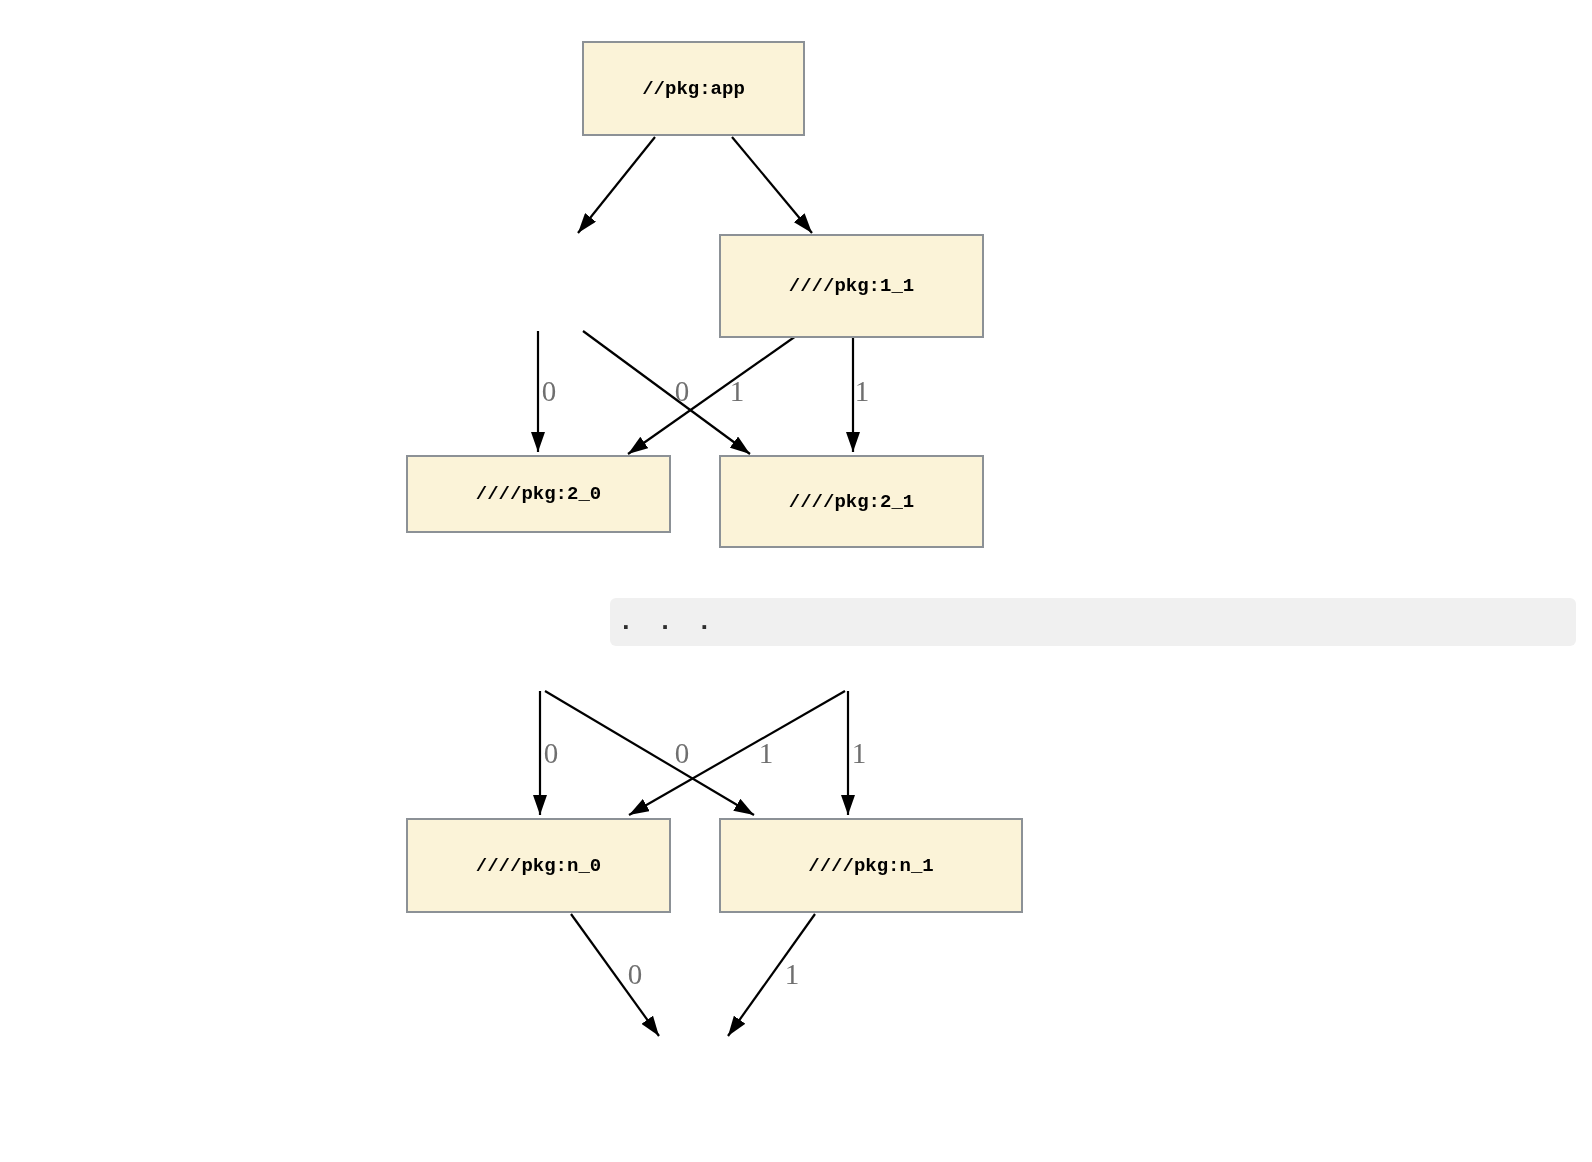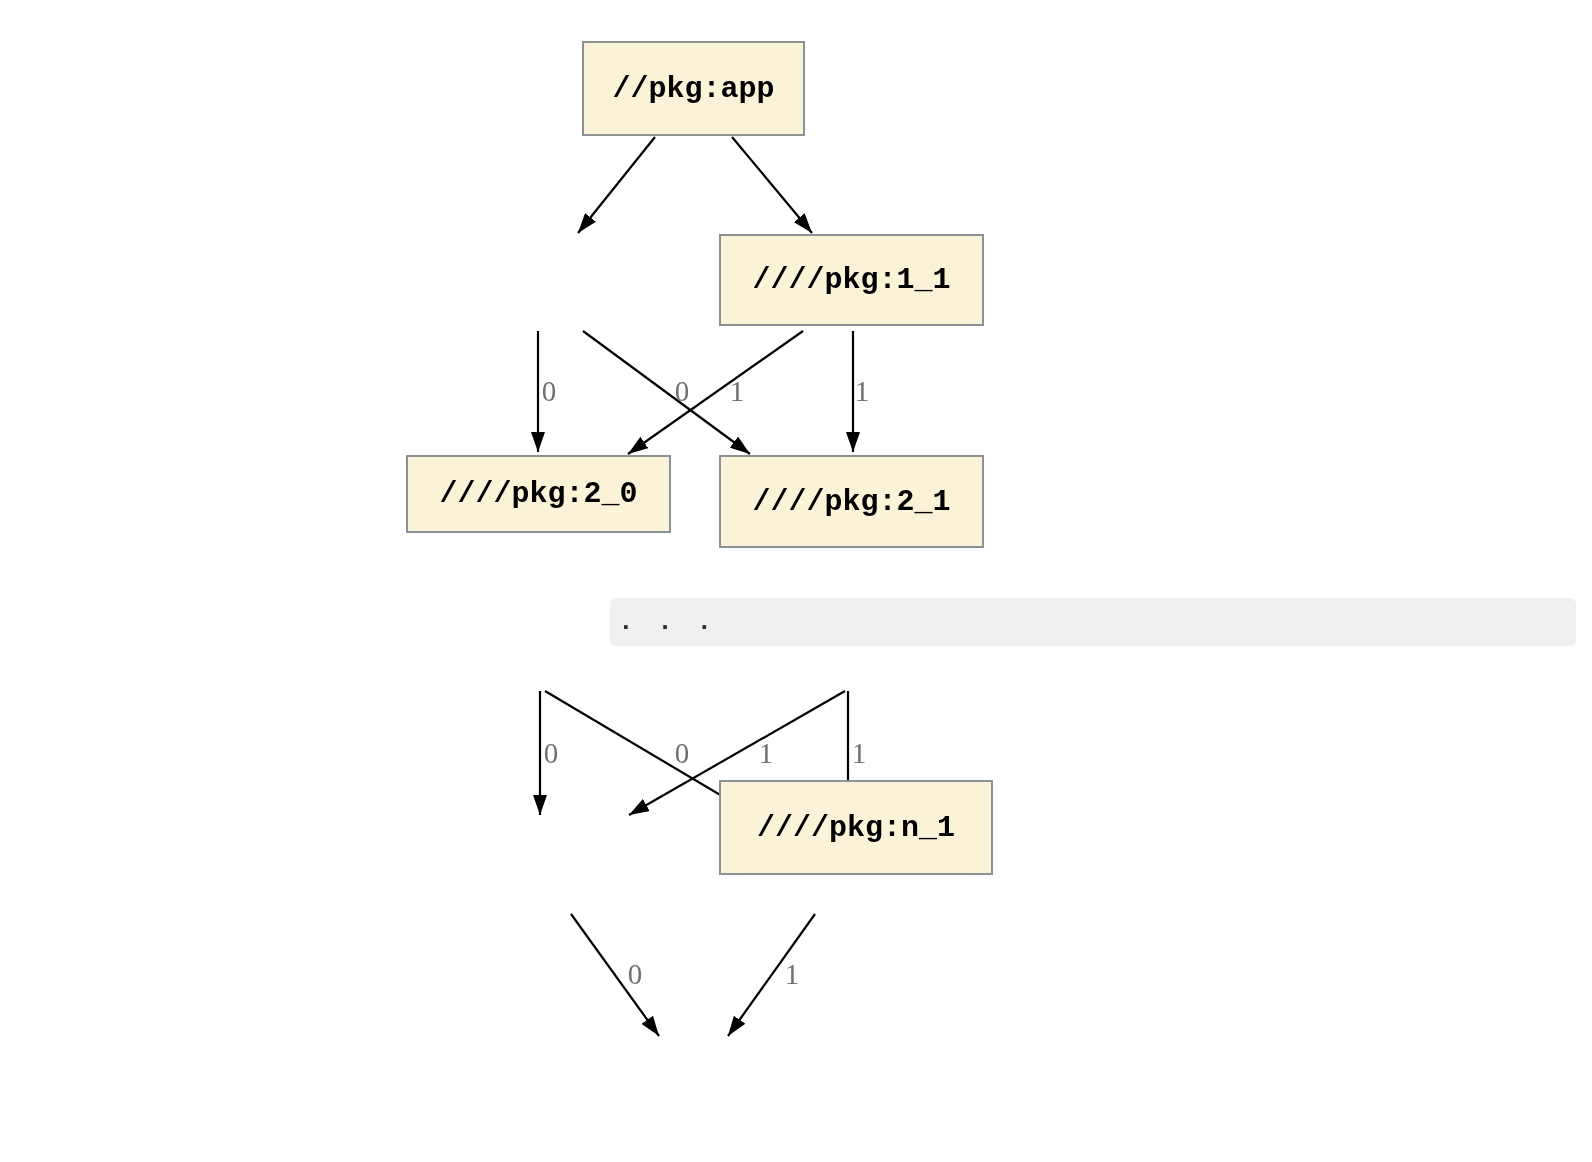--- a/index.html
+++ b/index.html
@@ -5,38 +5,38 @@
   html,body{margin:0;padding:0;background:var(--background,#ffffff);}
   .canvas{position:relative;width:1592px;height:1162px;background:var(--background,#ffffff);
           font-family:"Liberation Sans",sans-serif;overflow:hidden;}
   .edges{position:absolute;left:0;top:0;width:1592px;height:1162px;}
   .edges line{stroke:var(--edge,#000000);stroke-width:2.2px;}
   .edges .arrowhead{fill:var(--edge,#000000);}
   .node{position:absolute;box-sizing:border-box;
         background:var(--node-fill,#fbf3d8);
         border:2px solid var(--node-border,#8c9196);
         display:flex;align-items:center;justify-content:center;}
-  .node span{font-family:"Liberation Mono",monospace;font-weight:700;font-size:30px;
+  .node span{font-family:"Liberation Mono",monospace;font-weight:700;font-size:19px;
              color:var(--node-text,#000000);white-space:pre;}
   .elabel{position:absolute;transform:translate(-50%,-50%);
           font-family:"Liberation Serif",serif;font-size:29px;
           color:var(--edge-label,#6f6f6f);line-height:1;}
   .band{position:absolute;left:610px;top:598px;width:966px;height:48px;
         background:var(--band-bg,#f0f0f0);border-radius:6px;}
   .band span{display:block;padding-left:8px;line-height:48px;
              font-family:"Liberation Mono",monospace;font-weight:700;font-size:26px;
              letter-spacing:4px;color:var(--ellipsis-dots,#2e2e2e);white-space:pre;}
   
   .node-app {left:582px;top:41px; width:223px;height:95px;}
   .node-1_0 {left:406px;top:234px;width:265px;height:96px;}
-  .node-1_1 {left:719px;top:234px;width:265px;height:92px;}
+  .node-1_1 {left:719px;top:234px;width:265px;height:104px;}
   .node-2_0 {left:406px;top:455px;width:265px;height:78px;}
   .node-2_1 {left:719px;top:455px;width:265px;height:93px;}
   .node-n_0 {left:406px;top:818px;width:265px;height:95px;}
-  .node-n_1 {left:719px;top:780px;width:274px;height:95px;justify-content:center;}
+  .node-n_1 {left:719px;top:818px;width:304px;height:95px;justify-content:center;}
   .node-dep {left:580px;top:1039px;width:227px;height:94px;}
 </style>
 </head>
 <body>
 
 <div class="canvas">
 
   <svg class="edges" width="1592" height="1162" viewBox="0 0 1592 1162" xmlns="http://www.w3.org/2000/svg">
     <defs>
       <marker id="arrow" viewBox="0 -7 20 14" refX="20" refY="0" markerWidth="20" markerHeight="14" orient="auto" markerUnits="userSpaceOnUse">
@@ -67,20 +67,23 @@
     <span>////pkg:2_0</span>
   </div>
   <div class="node node-2_1">
     <span>////pkg:2_1</span>
   </div>
 
   <div class="band">
     <span>. . .</span>
   </div>
 
+  <div class="node node-n_0">
+    <span>////pkg:n_0</span>
+  </div>
   <div class="node node-n_1">
     <span>////pkg:n_1</span>
   </div>
 
   <span class="elabel" style="left:549px;top:391px">0</span>
   <span class="elabel" style="left:682px;top:391px">0</span>
   <span class="elabel" style="left:737px;top:391px">1</span>
   <span class="elabel" style="left:862px;top:391px">1</span>
 
   <span class="elabel" style="left:551px;top:753px">0</span>

